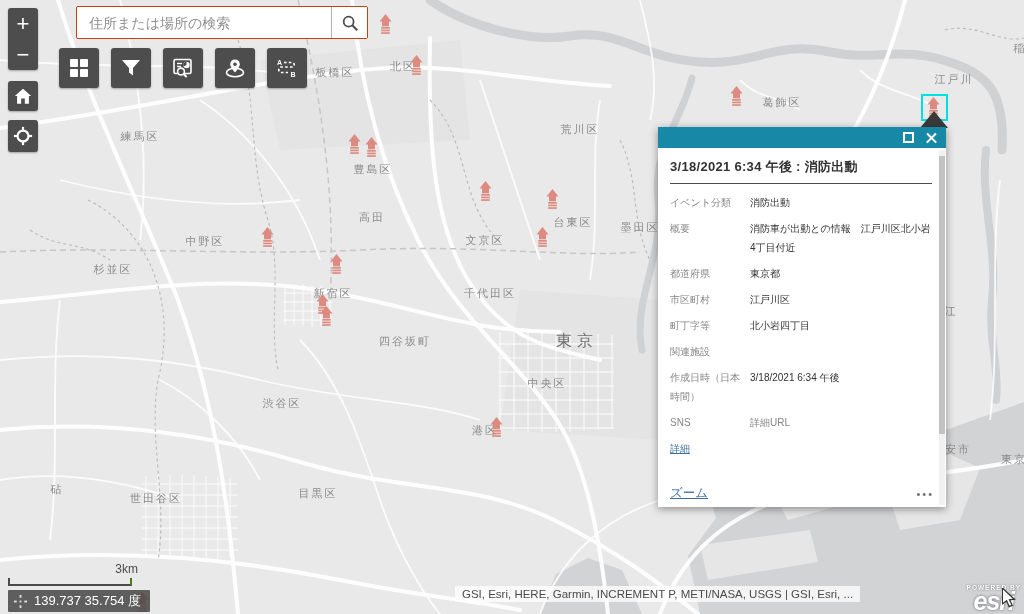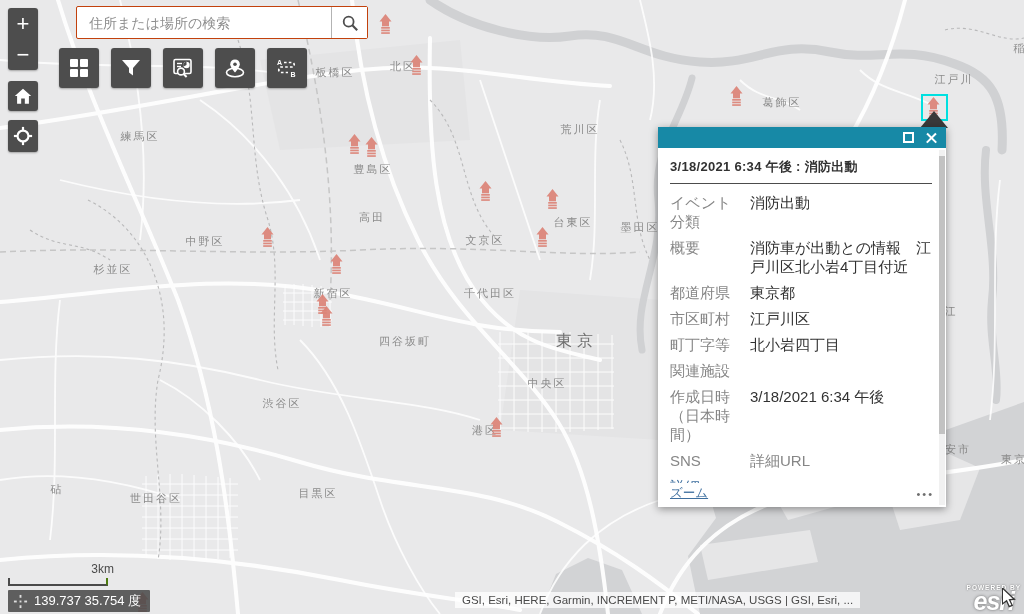--- a/index.html
+++ b/index.html
@@ -46,37 +46,37 @@
                   justify-content:flex-end; gap:12px; padding:0 9px; }
   .win-icon { width:11px; height:11px; position:relative; cursor:pointer; }
   #max-icon { border:2px solid #fff; }
   #close-icon::before, #close-icon::after { content:""; position:absolute; left:-1px; top:4.5px;
       width:13px; height:2.4px; background:#fff; }
   #close-icon::before { transform:rotate(45deg); } #close-icon::after { transform:rotate(-45deg); }
   #popup-body { padding:8px 14px 0 12px; height:335px; overflow:hidden; }
   #popup-title { font-size:13px; font-weight:bold; color:#323232; padding:2px 0 7px;
                  border-bottom:1px solid #4c4c4c; letter-spacing:.3px; }
   #popup-rows { display:grid; grid-template-columns:70px 1fr; column-gap:10px; row-gap:7px;
-                margin-top:9px; font-size:15px; line-height:19px; }
+                margin-top:9px; font-size:10px; line-height:19px; }
   .row-label { color:#868686; } .row-value { color:#323232; }
   a.pop-link { color:#3d6e9e; text-decoration:underline; cursor:pointer; }
   #popup-footer { position:absolute; left:12px; right:12px; bottom:5px; display:flex;
                   justify-content:space-between; align-items:center; font-size:12.5px;text-align:right; }
   #more-dots { color:#6e6e6e; letter-spacing:2px; font-size:11px; cursor:pointer; }
   #popup-scrollbar { position:absolute; right:1px; top:23px; width:6px; bottom:2px; background:#f1f1f1; }
   #popup-scroll-thumb { position:absolute; top:6px; width:6px; height:278px; background:#c2c2c2; }
 
   
-  #scalebar { position:absolute; left:8px; bottom:28px; width:100px; height:8px;
+  #scalebar { position:absolute; left:8px; bottom:28px; width:124px; height:8px;
               border-left:2px solid #4a4a4a; border-right:2px solid #4d7c0f; border-bottom:2px solid #4a4a4a; }
   #scalebar-label { position:absolute; right:-8px; top:-16px; font-size:12px; color:#4a4a4a; }
   #coords { position:absolute; left:8px; bottom:2px; display:flex; align-items:center; gap:6px;
             background:rgba(74,74,74,.88); color:#fff; font-size:13px; padding:2px 9px 2px 5px;
             border-radius:1px; }
-  #attribution { position:absolute; left:455px; bottom:6px; background:rgba(255,255,255,.75);
+  #attribution { position:absolute; left:455px; bottom:12px; background:rgba(255,255,255,.75);
                  color:#4a4a4a; font-size:11.5px; padding:2px 7px; white-space:nowrap; }
   #esri-logo { position:absolute; right:3px; bottom:2px; text-align:center; color:#fff; }
   #powered-by { font-size:6.5px; font-weight:bold; letter-spacing:1px;
                 text-shadow:0 0 2px rgba(90,90,90,.9); }
   #esri-word { font-size:25px; font-weight:bold; font-style:italic; line-height:.85;
                letter-spacing:-1px; text-shadow:0 0 3px rgba(90,90,90,.9); }
   #cursor { position:absolute; right:8px; bottom:6px; }
 </style>
 </head>
 <body>

